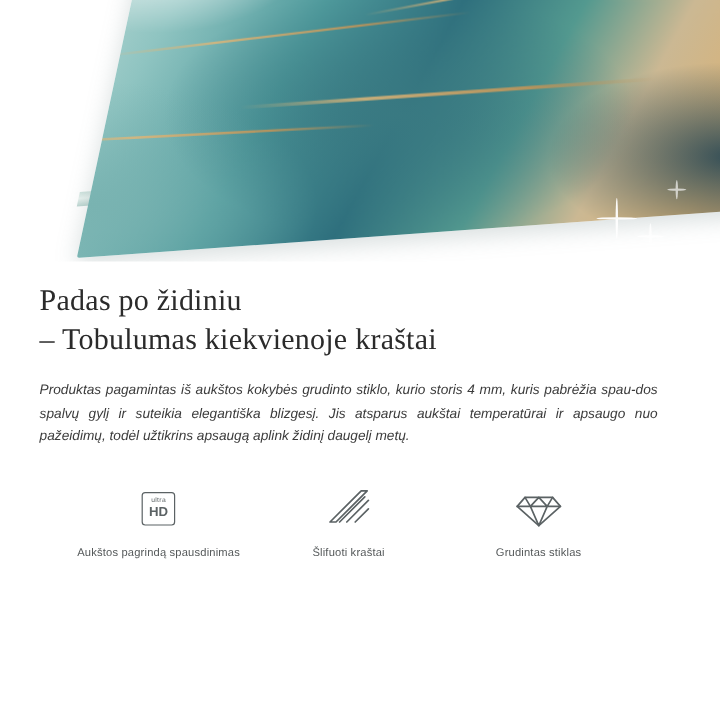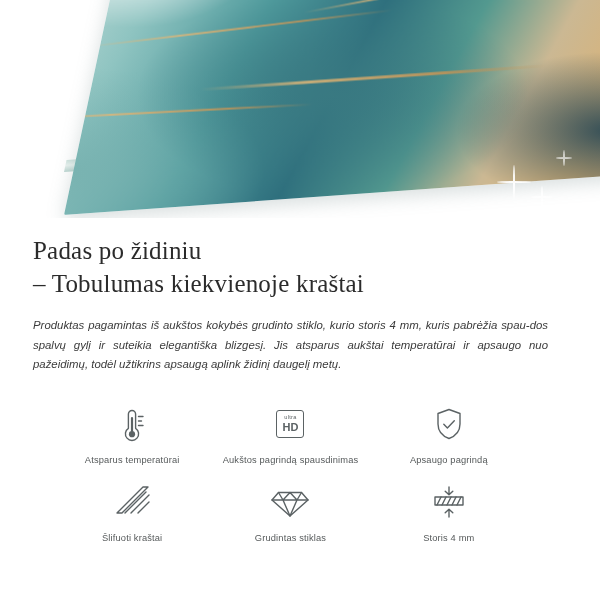--- a/index.html
+++ b/index.html
@@ -213,51 +213,31 @@
 
     <h1 class="headline">
       <span>Padas po židiniu</span>
       <span class="line2">– Tobulumas kiekvienoje kraštai</span>
     </h1>
 
     <p class="paragraph">Produktas pagamintas iš aukštos kokybės grudinto stiklo, kurio storis 4 mm, kuris pabrėžia spau-dos spalvų gylį ir suteikia elegantiška blizgesį. Jis atsparus aukštai temperatūrai ir apsaugo nuo pažeidimų, todėl užtikrins apsaugą aplink židinį daugelį metų.</p>
 
     <div class="features">
 
-      <div class="feature">
-        <div class="icon-wrap">
-          <svg width="34" height="40" viewBox="0 0 34 40">
-            <path class="st" d="M17 6.5a3.6 3.6 0 0 1 3.6 3.6v14.2a6.6 6.6 0 1 1-7.2 0V10.1A3.6 3.6 0 0 1 17 6.5z"></path>
-            <circle class="st-fill" cx="17" cy="30.2" r="3.1"></circle>
-            <rect class="st-fill" x="15.9" y="13" width="2.2" height="15" rx="1.1"></rect>
-            <path class="st" d="M23.5 12.5h4.5M23.5 17h3M23.5 21.5h4.5"></path>
-          </svg>
-        </div>
-        <div class="caption">Atsparus temperatūrai</div>
-      </div>
 
       <div class="feature">
         <div class="icon-wrap">
           <div class="hd-box">
             <span class="ultra">ultra</span>
             <span class="hd">HD</span>
           </div>
         </div>
         <div class="caption">Aukštos pagrindą spausdinimas</div>
       </div>
 
-      <div class="feature">
-        <div class="icon-wrap">
-          <svg width="34" height="40" viewBox="0 0 34 40">
-            <path class="st" d="M17 5.5l11 4v10.5c0 7-4.8 12.2-11 14.5C10.8 32.2 6 27 6 20V9.5l11-4z"></path>
-            <path class="st" d="M11.8 20.2l3.6 3.7 6.9-7.2" stroke-width="1.6"></path>
-          </svg>
-        </div>
-        <div class="caption">Apsaugo pagrindą</div>
-      </div>
 
       <div class="feature">
         <div class="icon-wrap">
           <svg width="38" height="34" viewBox="0 0 38 34">
             <path class="st" d="M4 28L30 2h5L9 28H4z" stroke-width="1.5"></path>
             <path class="st" d="M12 28L33 7M18 28L36 10M25 28l11-11" stroke-width="1.2"></path>
           </svg>
         </div>
         <div class="caption">Šlifuoti kraštai</div>
       </div>
@@ -265,27 +245,16 @@
       <div class="feature">
         <div class="icon-wrap">
           <svg width="40" height="36" viewBox="0 0 40 36">
             <path class="st" d="M8.5 8.5h23l6.5 7.5L20 32 2 16l6.5-7.5z"></path>
             <path class="st" d="M2 16h36M8.5 8.5L13 16l7 16M31.5 8.5L27 16l-7 16M13 16l7-7.5 7 7.5"></path>
           </svg>
         </div>
         <div class="caption">Grudintas stiklas</div>
       </div>
 
-      <div class="feature">
-        <div class="icon-wrap">
-          <svg width="38" height="36" viewBox="0 0 38 36">
-            <path class="st" d="M19 3v7M15.2 7.2L19 10.8l3.8-3.6"></path>
-            <rect class="st" x="5" y="13" width="28" height="8"></rect>
-            <path class="st" d="M7 21l4-8M12 21l4-8M17 21l4-8M22 21l4-8M27 21l4-8" stroke-width="1.1"></path>
-            <path class="st" d="M19 33v-7M15.2 28.8L19 25.2l3.8 3.6"></path>
-          </svg>
-        </div>
-        <div class="caption">Storis 4 mm</div>
-      </div>
 
     </div>
   </div>
 </div>
 
 </body></html>

